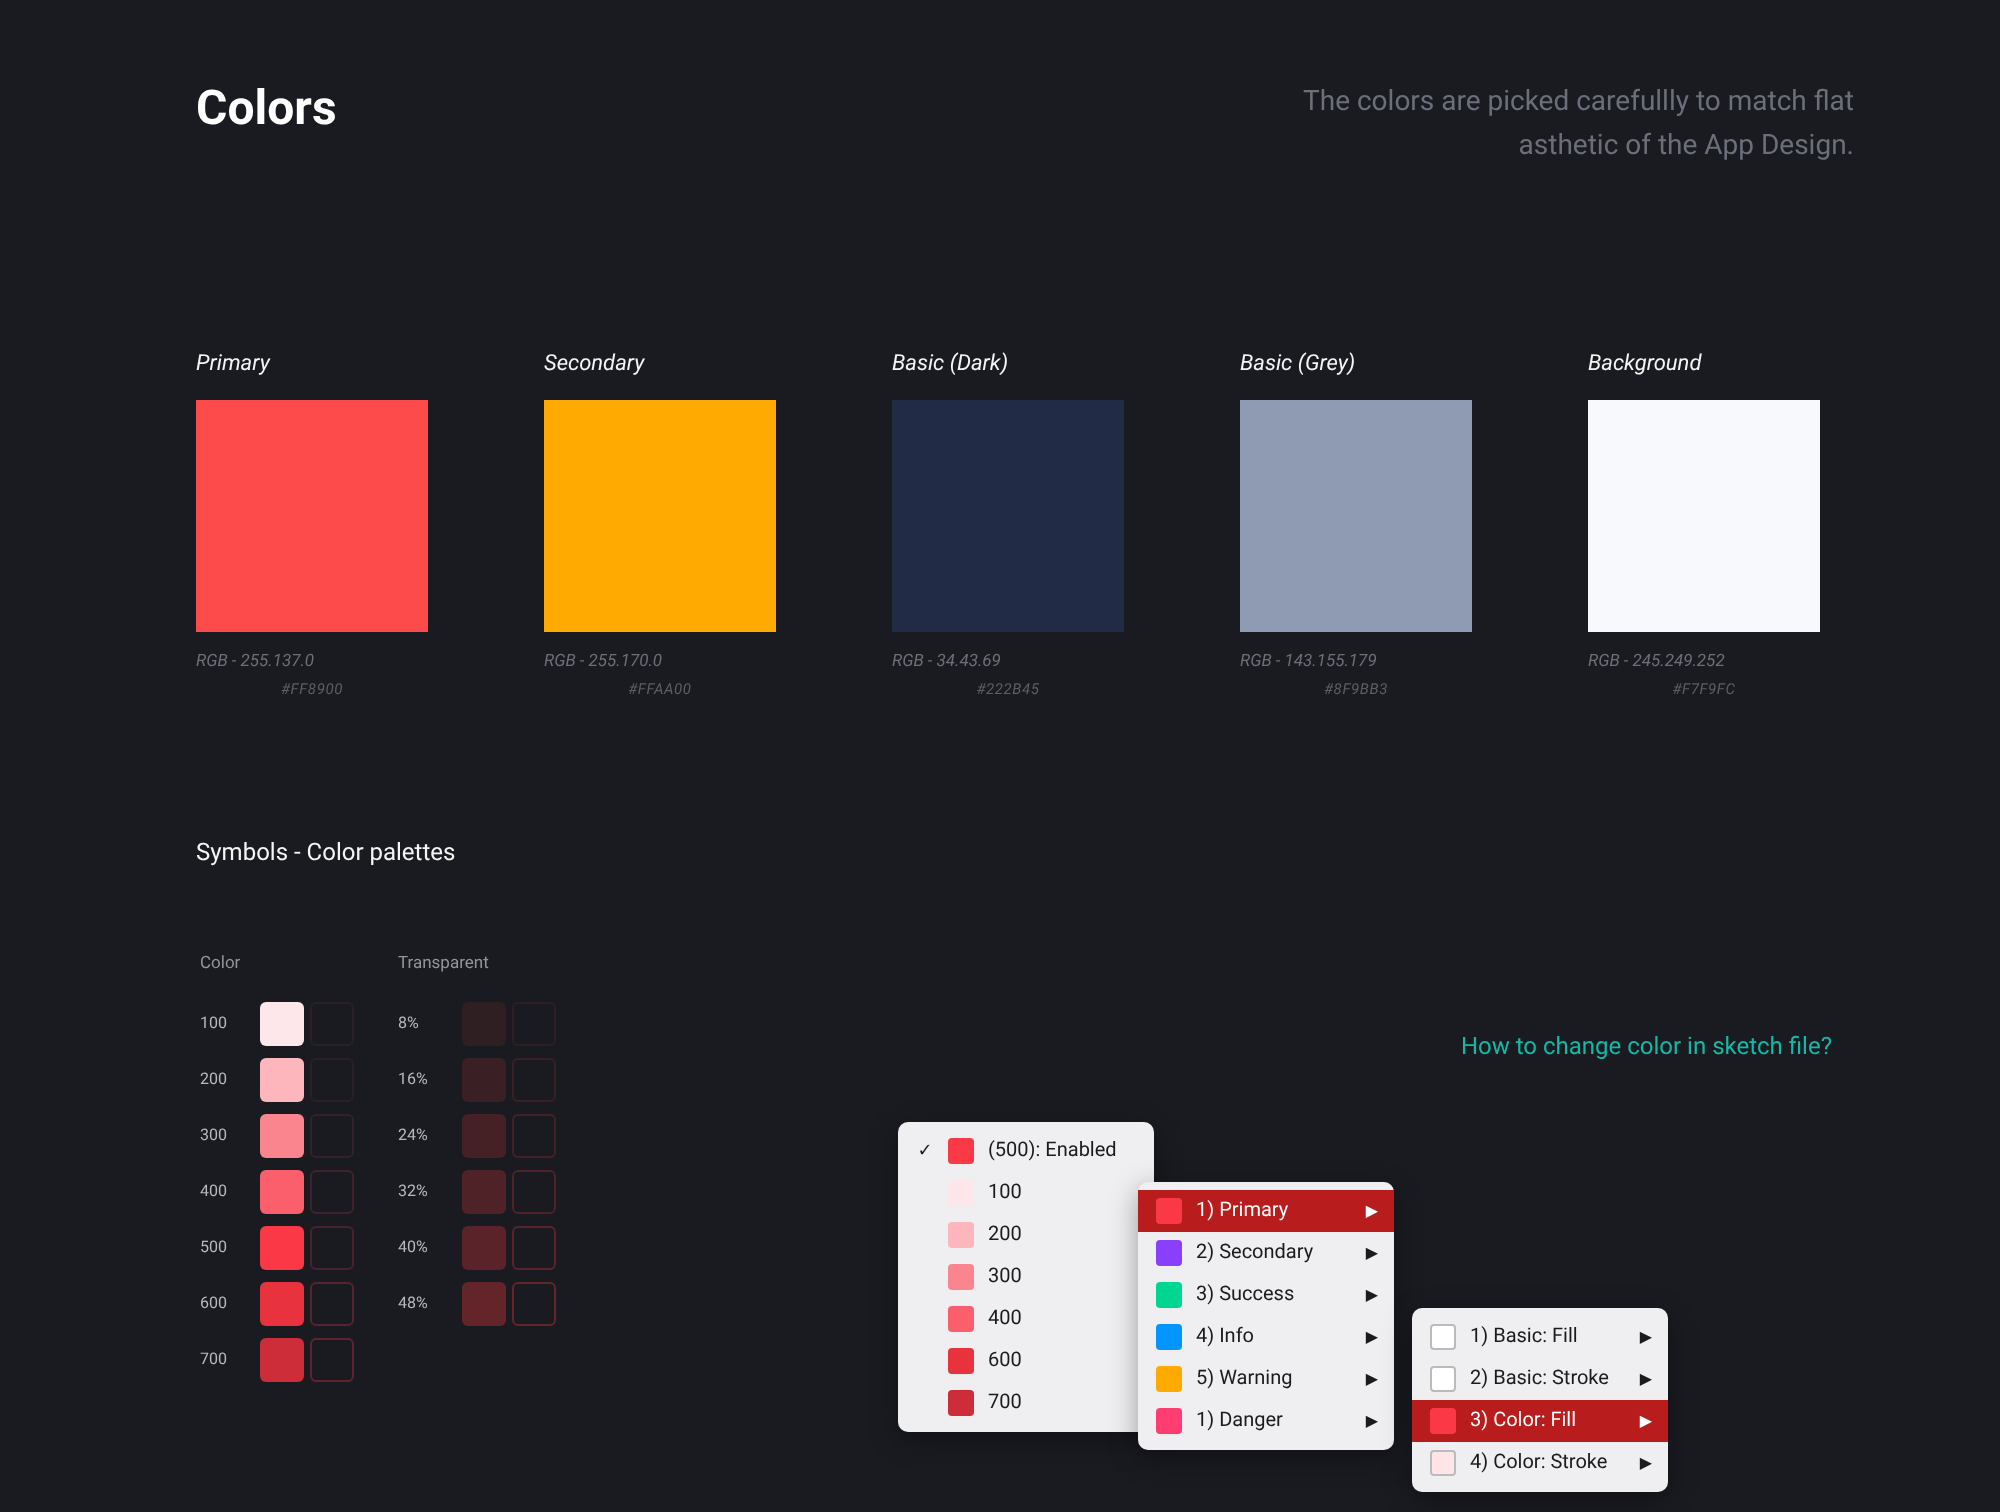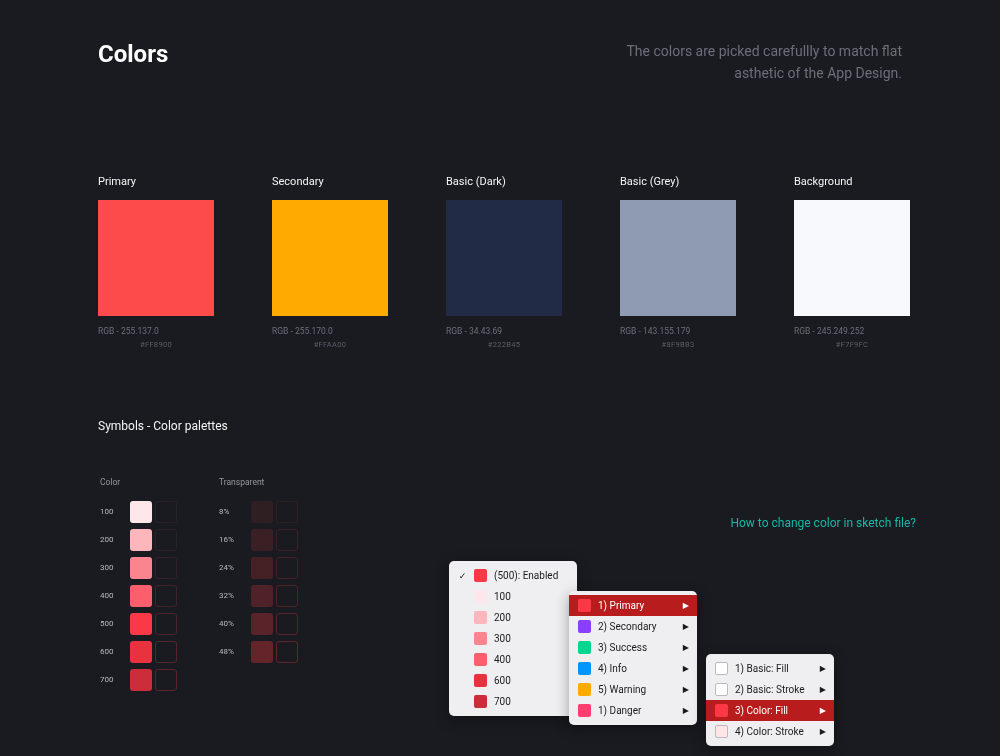--- a/index.html
+++ b/index.html
@@ -5,35 +5,35 @@
   * { box-sizing: border-box; margin: 0; padding: 0; }
   body {
     background: #1a1b21;
     font-family: -apple-system, BlinkMacSystemFont, "Segoe UI", Roboto, Helvetica, Arial, sans-serif;
     width: 1000px;
     height: 756px;
     overflow: hidden;
     color: #fff;
     position: relative;
   }
-  .page { padding: 40px 98px 0 98px; }
+  .page { padding: 40px 73px 0 98px; }
   .header { display: flex; justify-content: space-between; align-items: flex-start; margin-bottom: 90px; }
   .title { font-size: 24px; font-weight: 700; color: #fff; }
   .subtitle { font-size: 14px; color: #6b6f79; text-align: right; line-height: 1.6; max-width: 330px; }
 
   .swatch-row { display: flex; gap: 58px; }
-  .swatch-col { width: 116px; }
+  .swatch-col { width: 116px; font-style: italic; }
   .swatch-label { font-size: 11px; color: #f5f5f5; margin-bottom: 12px; font-weight: 400; }
   .swatch-box { width: 116px; height: 116px; }
   .swatch-rgb { font-size: 8.5px; color: #6b6f79; margin-top: 10px; }
   .swatch-hex { font-size: 7.5px; color: #5a5e67; margin-top: 4px; letter-spacing: 0.3px; text-align: center; }
 
   .section2-title { font-size: 12px; color: #f5f5f5; margin-top: 70px; margin-bottom: 44px; }
 
-  .palette-area { display: flex; gap: 42px; padding-left: 2px; }
+  .palette-area { display: flex; gap: 22px; padding-left: 2px; }
   .palette-col { }
   .palette-head { font-size: 8.5px; color: #94959c; margin-bottom: 14px; }
   .palette-row { display: flex; align-items: center; gap: 10px; margin-bottom: 6px; }
   .palette-num { font-size: 8px; color: #b7b9c0; width: 20px; text-align: left; }
   .palette-numpct { font-size: 8px; color: #b7b9c0; width: 22px; text-align: left; }
   .chip-pair { display:flex; gap: 3px; }
   .chip { width: 22px; height: 22px; border-radius: 3px; }
   .chip-outline { border: 1px solid #3a3136; background: transparent; }
 
   .howto { position: absolute; right: 84px; top: 516px; font-size: 12px; color: #14b8a6; }

